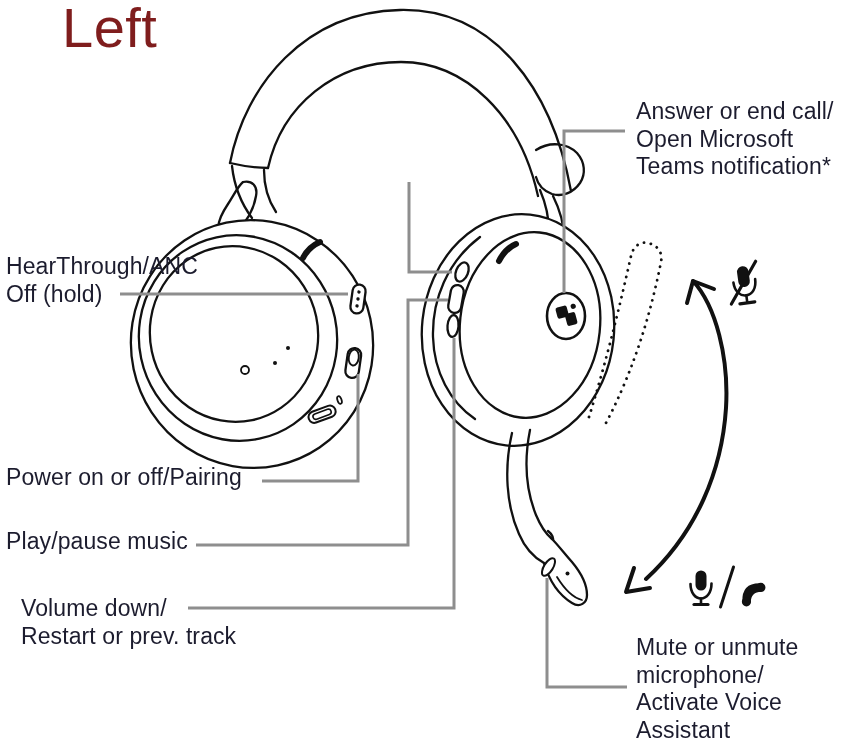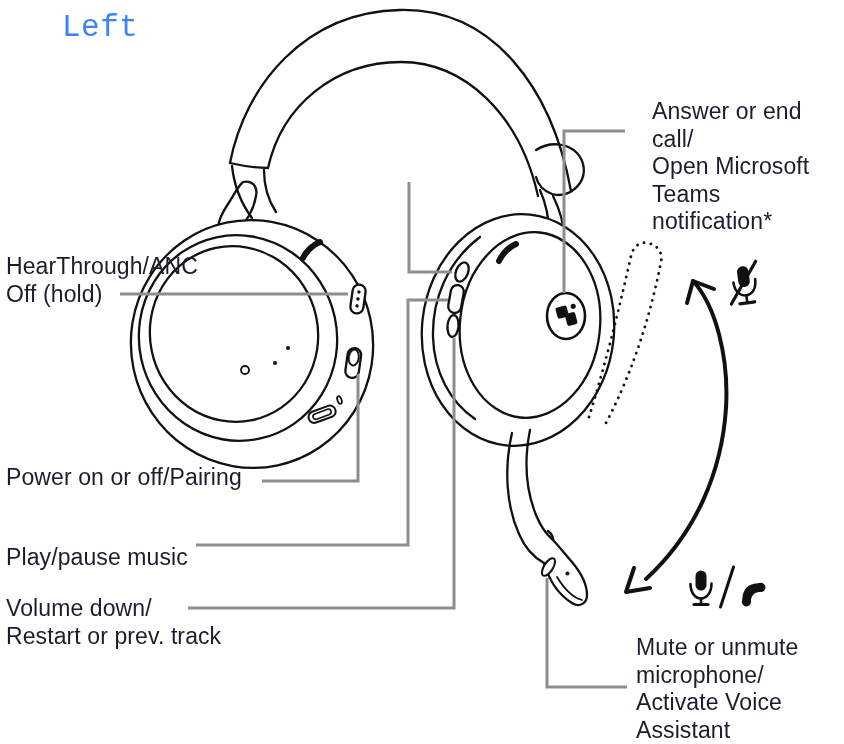--- a/index.html
+++ b/index.html
@@ -8,23 +8,22 @@
     font-family:"Liberation Sans","DejaVu Sans",sans-serif;
   }
   .stage svg{position:absolute;left:0;top:0;}
   .label{
     position:absolute;
     font-size:23px;line-height:27.5px;color:#1c1c2e;
     white-space:pre-line;letter-spacing:0.1px;
   }
   .heading{
     position:absolute;
-    font-size:31px;line-height:48px;font-weight:300;color:#3b82f6;
+    font-size:56px;line-height:48px;font-weight:300;color:#7f1d1d;
     letter-spacing:0.5px;
-    font-family:Liberation Mono, monospace;
   }
   .label.centered{text-align:center;}
 </style>
 </head>
 <body>
 
 <div class="stage">
 
   <svg width="844" height="744" viewBox="0 0 844 744">
     <g fill="none" stroke="#111" stroke-width="2.3" stroke-linecap="round">
@@ -141,27 +140,27 @@
       <path d="M 196 545 L 408 545 L 408 300 L 448 300"></path>
       <path d="M 188 608 L 454 608 L 454 338"></path>
       <path d="M 409 182 L 409 272 L 452 272"></path>
       <path d="M 625 131 L 564 131 L 564 293"></path>
       <path d="M 547 578 L 547 687 L 627 687"></path>
     </g>
   </svg>
 
   <div class="heading" style="left:62px;top:4px;">Left</div>
 
-  <div class="label" style="left:652px;top:98px;">Answer or end call/
+  <div class="label" style="left:636px;top:98px;">Answer or end call/
 Open Microsoft
 Teams notification*</div>
   <div class="label" style="left:6px;top:253px;">HearThrough/ANC
 Off (hold)</div>
   <div class="label" style="left:6px;top:464px;">Power on or off/Pairing</div>
-  <div class="label" style="left:6px;top:544px;">Play/pause music</div>
-  <div class="label" style="left:6px;top:595px;">Volume down/
+  <div class="label" style="left:6px;top:528px;">Play/pause music</div>
+  <div class="label" style="left:21px;top:595px;">Volume down/
 Restart or prev. track</div>
   <div class="label" style="left:636px;top:634px;">Mute or unmute
 microphone/
 Activate Voice
 Assistant</div>
 
 </div>
 
 </body></html>

